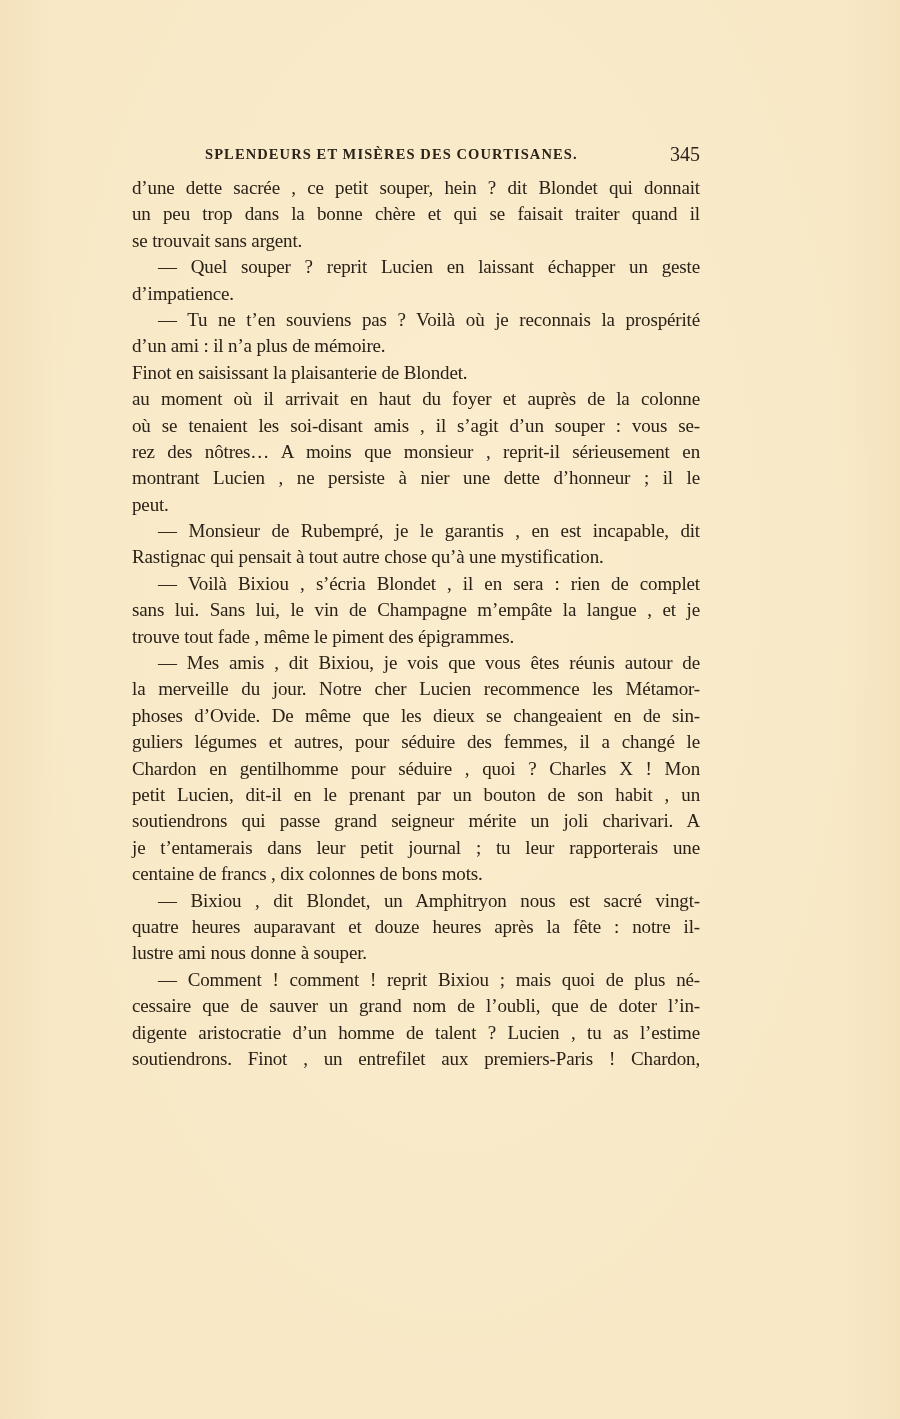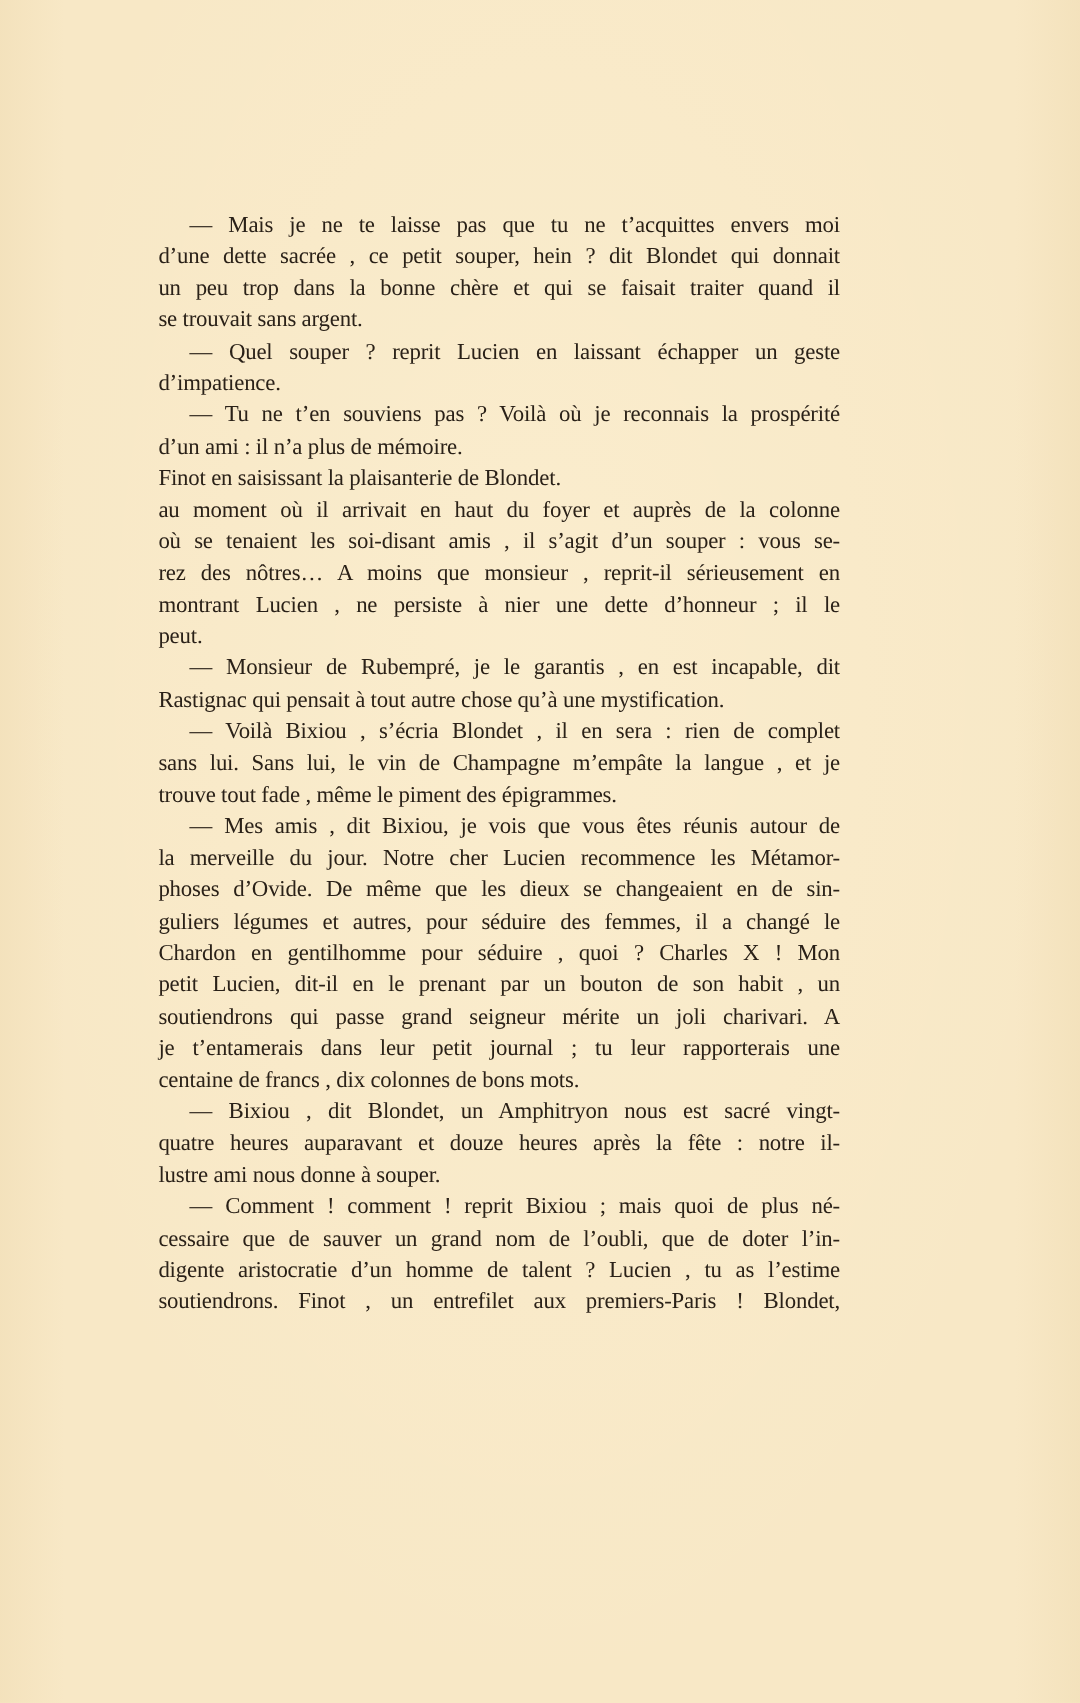--- a/index.html
+++ b/index.html
@@ -36,22 +36,25 @@
     text-align: justify; text-align-last: justify;
     letter-spacing: -0.15px;
   }
   .line.indent { padding-left: 26px; }
   .line.last { text-align-last: left; }
 </style>
 </head>
 <body>
 
 <div class="page">
+  <div class="running-head">
+    <span class="running-title">SPLENDEURS ET MISÈRES DES COURTISANES.</span>
+    <span class="page-number">345</span>
+  </div>
   <div class="body-text" id="body-text">
-      <span class="line indent">— Mais je ne te laisse pas que tu ne t’acquittes envers moi</span>
       <span class="line">d’une dette sacrée , ce petit souper, hein ? dit Blondet qui donnait</span>
       <span class="line">un peu trop dans la bonne chère et qui se faisait traiter quand il</span>
       <span class="line last">se trouvait sans argent.</span>
       <span class="line indent">— Quel souper ? reprit Lucien en laissant échapper un geste</span>
       <span class="line last">d’impatience.</span>
       <span class="line indent">— Tu ne t’en souviens pas ? Voilà où je reconnais la prospérité</span>
       <span class="line last">d’un ami : il n’a plus de mémoire.</span>
       <span class="line last">Finot en saisissant la plaisanterie de Blondet.</span>
       <span class="line">au moment où il arrivait en haut du foyer et auprès de la colonne</span>
       <span class="line">où se tenaient les soi-disant amis , il s’agit d’un souper : vous se-</span>
@@ -71,15 +74,15 @@
       <span class="line">petit Lucien, dit-il en le prenant par un bouton de son habit , un</span>
       <span class="line">soutiendrons qui passe grand seigneur mérite un joli charivari. A</span>
       <span class="line">je t’entamerais dans leur petit journal ; tu leur rapporterais une</span>
       <span class="line last">centaine de francs , dix colonnes de bons mots.</span>
       <span class="line indent">— Bixiou , dit Blondet, un Amphitryon nous est sacré vingt-</span>
       <span class="line">quatre heures auparavant et douze heures après la fête : notre il-</span>
       <span class="line last">lustre ami nous donne à souper.</span>
       <span class="line indent">— Comment ! comment ! reprit Bixiou ; mais quoi de plus né-</span>
       <span class="line">cessaire que de sauver un grand nom de l’oubli, que de doter l’in-</span>
       <span class="line">digente aristocratie d’un homme de talent ? Lucien , tu as l’estime</span>
-      <span class="line">soutiendrons. Finot , un entrefilet aux premiers-Paris ! Blondet,</span>
+      <span class="line">soutiendrons. Finot , un entrefilet aux premiers-Paris ! Chardon,</span>
     </div>
 </div>
 
 </body></html>

